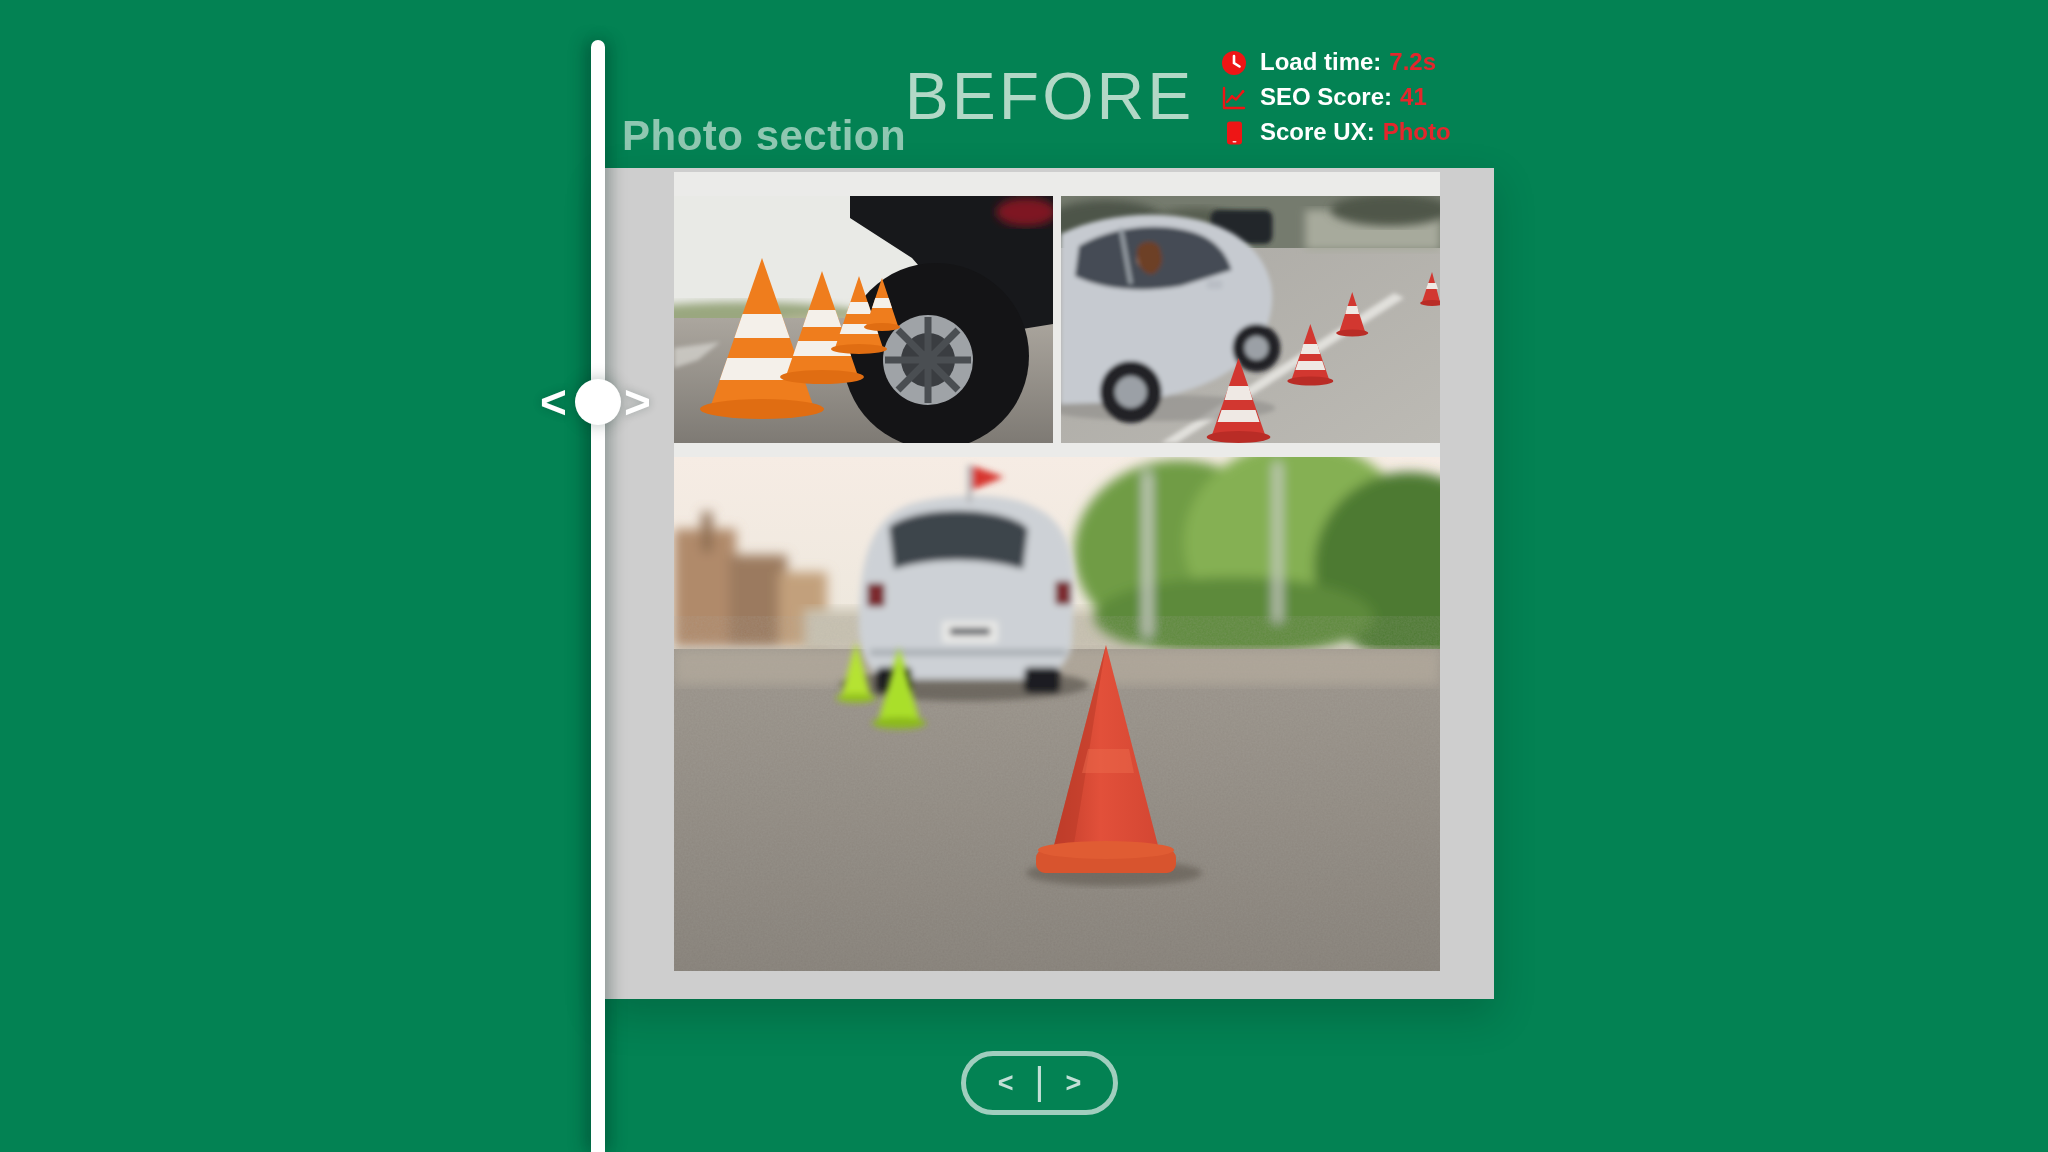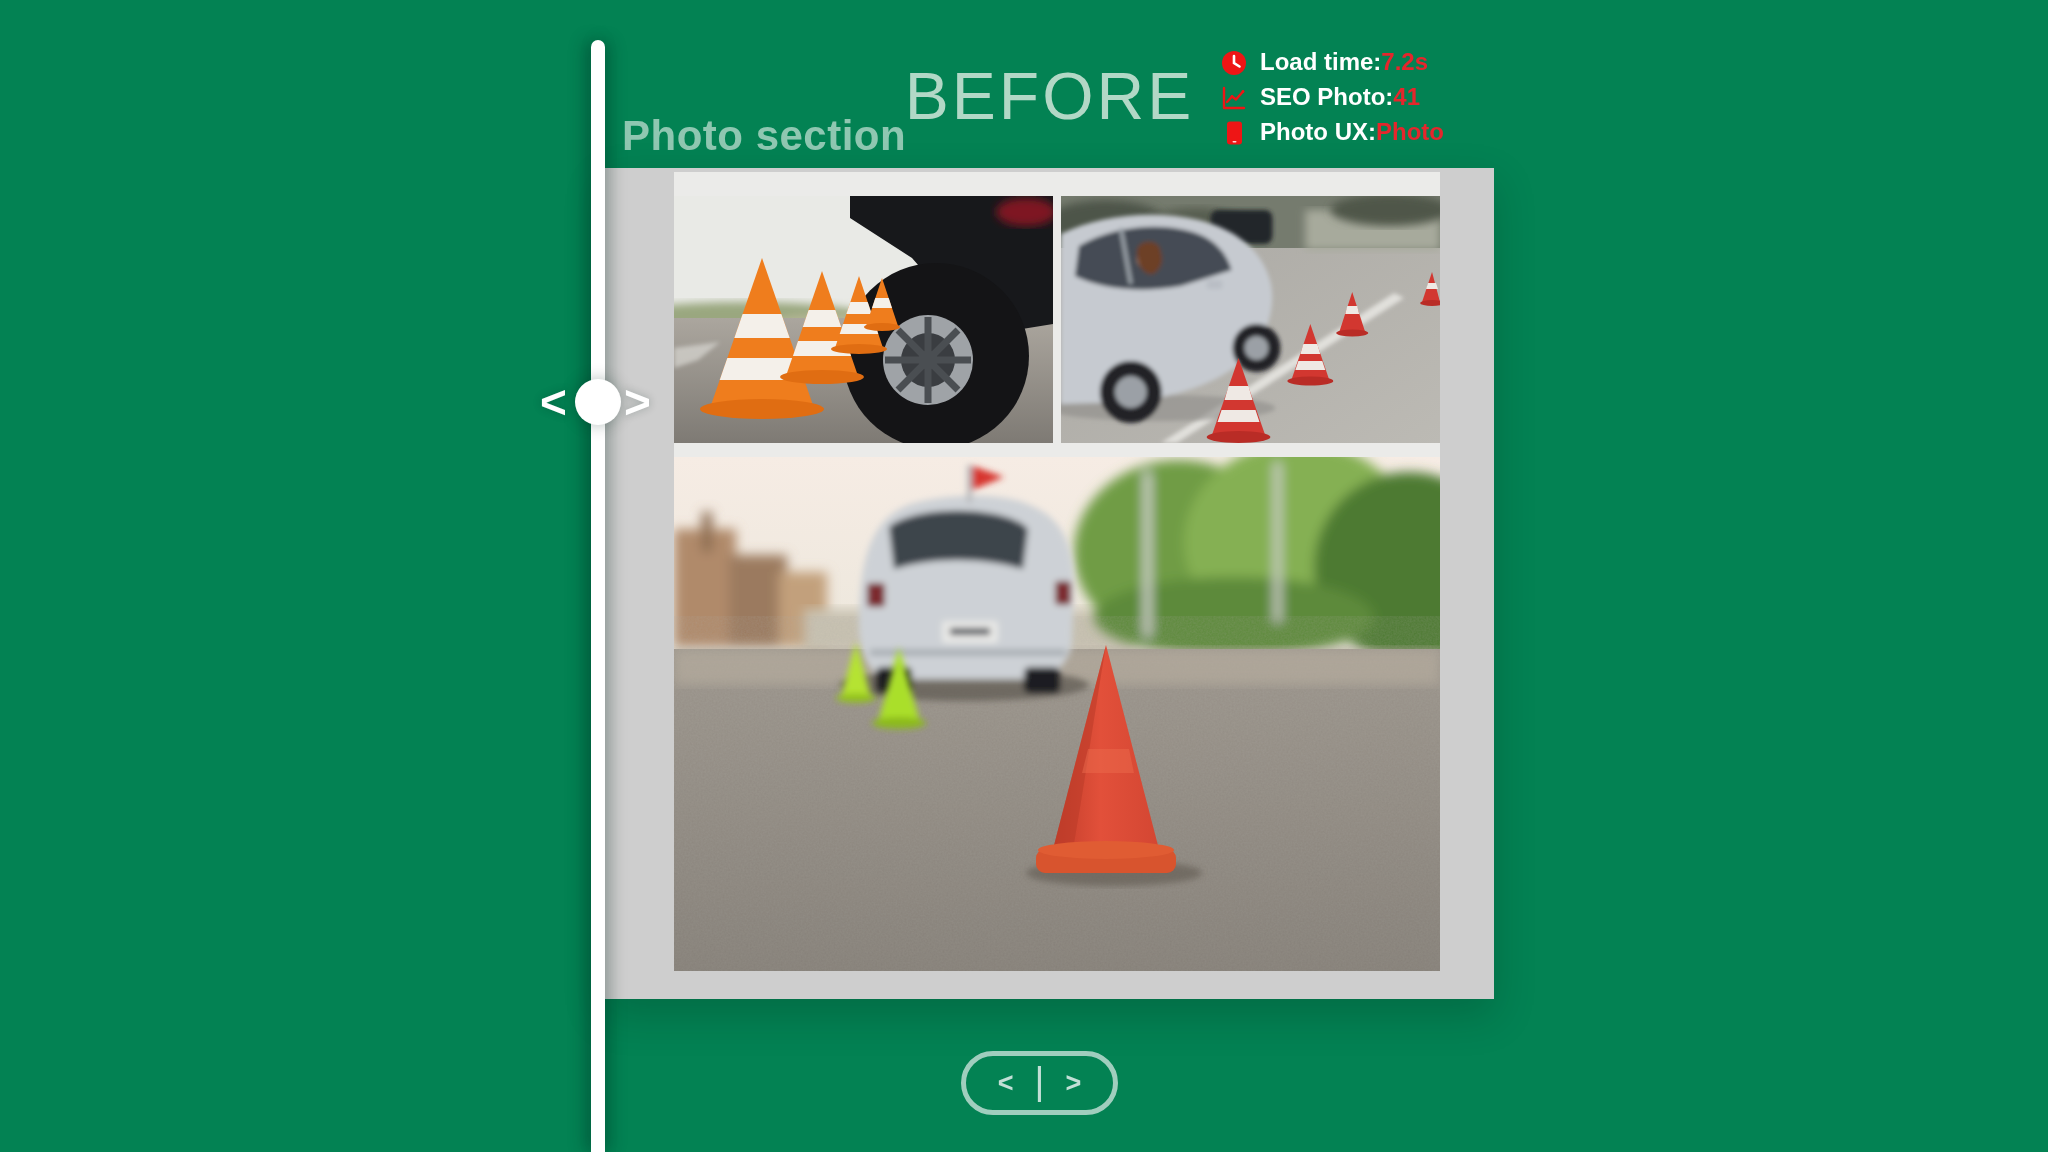--- a/index.html
+++ b/index.html
@@ -16,21 +16,21 @@
   }
   .section-label{
     position:absolute;left:622px;top:112px;
     font-size:42px;font-weight:700;letter-spacing:.5px;color:#8fc7b1;
   }
   
   .stats{position:absolute;left:1221px;top:50px;}
   .stat-row{display:flex;align-items:flex-end;margin-bottom:9px;height:26px;}
   .stat-icon{width:26px;height:26px;margin-right:13px;flex:0 0 auto;}
   .stat-label{font-size:24px;font-weight:700;color:#ffffff;white-space:pre;}
-  .stat-value{font-size:24px;font-weight:700;color:#e5262c;}
+  .stat-value{font-size:24px;font-weight:700;color:#e5262c;margin-left:8px;}
   
   .photo-card{
     position:absolute;left:605px;top:168px;width:889px;height:831px;
     background:#cecece;box-shadow:0 16px 38px rgba(0,30,25,.22);
   }
   .photo-inner{
     position:absolute;left:69px;top:4px;width:766px;height:799px;background:#ebebe9;
   }
   .photo{position:absolute;overflow:hidden;background:#ddd;}
   .photo svg{display:block;width:100%;height:100%;}
@@ -83,31 +83,31 @@
   </div>
   <div class="stat-row">
     <span class="stat-icon">
       <svg viewBox="0 0 26 26" fill="none" stroke="#ee1515" stroke-width="2.4" stroke-linecap="round" stroke-linejoin="round">
         <path d="M3 3 L3 23 L23 23"></path>
           <path d="M6 17 L11 11.5 L15 14.5 L22 6.5"></path>
           <circle cx="11" cy="11.5" r="1.4" fill="#ee1515" stroke="none"></circle>
           <circle cx="22" cy="6.5" r="1.4" fill="#ee1515" stroke="none"></circle>
       </svg>
     </span>
-    <span class="stat-label">SEO Photo:</span>
+    <span class="stat-label">SEO Score:</span>
     <span class="stat-value">41</span>
   </div>
   <div class="stat-row">
     <span class="stat-icon">
       <svg viewBox="0 0 26 26">
           <rect x="6" y="1.5" width="15" height="23" rx="3" fill="#ee1515"></rect>
           <rect x="11.5" y="21" width="4" height="1.6" rx="0.8" fill="#ffffff" opacity="0.85"></rect>
         </svg>
     </span>
-    <span class="stat-label">Photo UX:</span>
+    <span class="stat-label">Score UX:</span>
     <span class="stat-value">Photo</span>
   </div>
 </div>
 
 <div class="photo-card">
   <div class="photo-inner">
 
     <div class="photo" id="photo1" role="img" aria-label="Row of orange striped training cones lined up beside a black car tire on asphalt">
       <svg viewBox="0 0 379 247" preserveAspectRatio="none">
         <defs>

